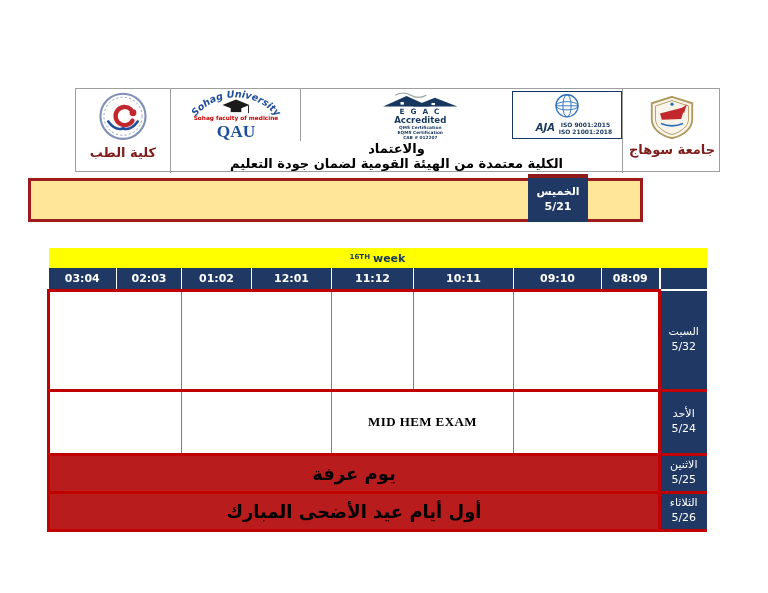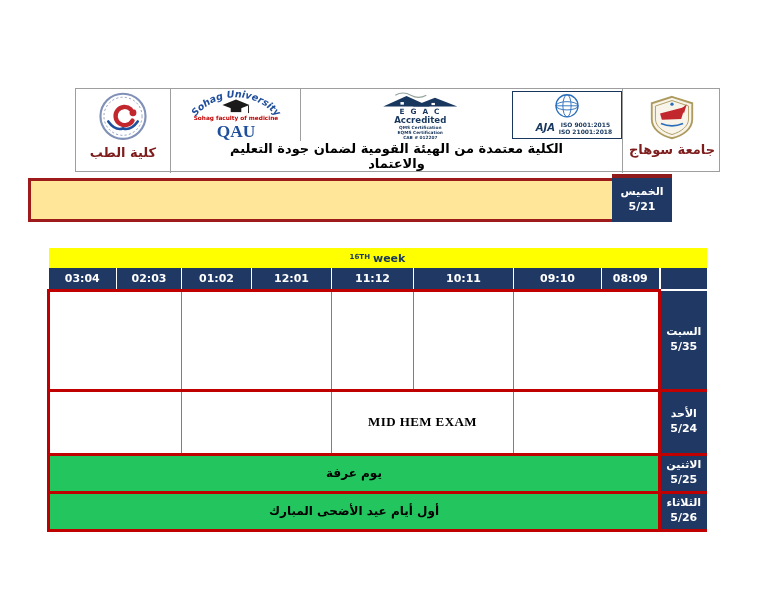--- a/index.html
+++ b/index.html
@@ -23,21 +23,21 @@
                display:flex; align-items:center; justify-content:flex-end; gap:22px; }
   .lh-right  { grid-row:1/3; grid-column:4;
                display:flex; flex-direction:column; align-items:center; padding-top:6px; }
   .lh-text   { grid-row:2; grid-column:2/4; border-right:1px solid #9e9e9e;
                text-align:center; direction:rtl; font-weight:bold; font-size:13px;
                line-height:1.15; color:#000; padding-top:1px; }
   .emblem-label { font-weight:bold; font-size:13px; color:#7f1d1d; margin-top:1px; }
   .aja-box { border:1px solid #17375E; }
 
   
-  .thursday { position:absolute; left:28px; top:174px; width:644px; height:48px; }
+  .thursday { position:absolute; left:28px; top:174px; width:560px; height:48px; }
   .thu-strip { position:absolute; right:0; top:0; width:60px; height:4px; background:#8f1a1a; }
   .thu-body  { position:absolute; left:0; top:4px; width:615px; height:44px;
                background:#FFE699; border:3px solid #9E1B1B; }
   .thu-label { position:absolute; right:0; top:4px; width:60px; height:44px;
                background:#1F3864; color:#fff; font-weight:bold; font-size:11px;
                display:flex; flex-direction:column; justify-content:center; align-items:center;
                line-height:1.35; }
 
   
   .tt { position:absolute; left:47px; top:248px; border-collapse:collapse; table-layout:fixed; }
@@ -51,24 +51,24 @@
   .day-head-td { border-left:2px solid #ffffff !important; }
   .row-sat { height:100px; } .row-sun { height:64px;padding-left:28px; }
   .row-mon { height:38px; }  .row-tue { height:38px; }
   .wcell { background:#ffffff; border-left:1px solid #7F7F7F; border-right:1px solid #7F7F7F;
            border-top:3px solid #C00000; border-bottom:3px solid #C00000;
            text-align:center; vertical-align:middle; }
   .wcell.first { border-left:3px solid #C00000; }
   .wcell.last  { border-right:3px solid #C00000; }
   .exam { font-family:"Liberation Serif","DejaVu Serif",serif; font-weight:bold;
           font-size:13px; color:#000; letter-spacing:0.4px; }
-  .note-td { background:#22c55e; border:3px solid #C00000; text-align:center;
-             vertical-align:middle; font-weight:bold; font-size:12px; color:#000;
+  .note-td { background:#b91c1c; border:3px solid #C00000; text-align:center;
+             vertical-align:middle; font-weight:bold; font-size:18px; color:#000;
              direction:rtl; }
-  .day-td { background:#1F3864; color:#fff; font-weight:bold; font-size:11px;
+  .day-td { background:#1F3864; color:#fff; font-weight:normal; font-size:11px;
             text-align:center; vertical-align:middle; line-height:1.35;
             border-left:3px solid #C00000; border-top:3px solid #C00000;
             border-bottom:3px solid #C00000; }
   .day-td.gap-top { border-top:2px solid #ffffff; }
 </style>
 </head>
 <body>
 
 <div class="page">
 
@@ -135,22 +135,22 @@
         <path d="M26 6 L44 12 V26 C44 34 36 40 26 43 C16 40 8 34 8 26 V12 Z" fill="none" stroke="#AD9A5F" stroke-width="1"></path>
         <path d="M13 20 L40 13 L36 26 L15 27 Z" fill="#C2272D"></path>
         <path d="M36 15 L42 10 L39 20 Z" fill="#C2272D"></path>
         <path d="M14 31 q12 5 24 0" stroke="#2A6EBB" stroke-width="1.8" fill="none"></path>
         <circle cx="26" cy="10" r="1.8" fill="#2A6EBB"></circle>
       </svg>
       <div class="emblem-label" dir="rtl">جامعة سوهاج</div>
     </div>
 
     <div class="lh-text">
+      <div>والاعتماد</div>
       <div>الكلية معتمدة من الهيئة القومية لضمان جودة التعليم</div>
-      <div>والاعتماد</div>
     </div>
   </div>
 
   <div class="thursday">
     <div class="thu-strip"></div>
     <div class="thu-body"></div>
     <div class="thu-label">
       <div>الخميس</div>
       <div>5/21</div>
     </div>
@@ -184,21 +184,21 @@
       <td class="time-td day-head-td"></td>
     </tr>
     <tr class="row-sat">
       <td class="wcell first" colspan="2"></td>
       <td class="wcell" colspan="2"></td>
       <td class="wcell"></td>
       <td class="wcell"></td>
       <td class="wcell last" colspan="2"></td>
       <td class="day-td gap-top">
         <div>السبت</div>
-        <div>5/35</div>
+        <div>5/32</div>
       </td>
     </tr>
     <tr class="row-sun">
       <td class="wcell first" colspan="2"></td>
       <td class="wcell" colspan="2"></td>
       <td class="wcell exam" colspan="2">MID HEM EXAM</td>
       <td class="wcell last" colspan="2"></td>
       <td class="day-td">
         <div>الأحد</div>
         <div>5/24</div>

